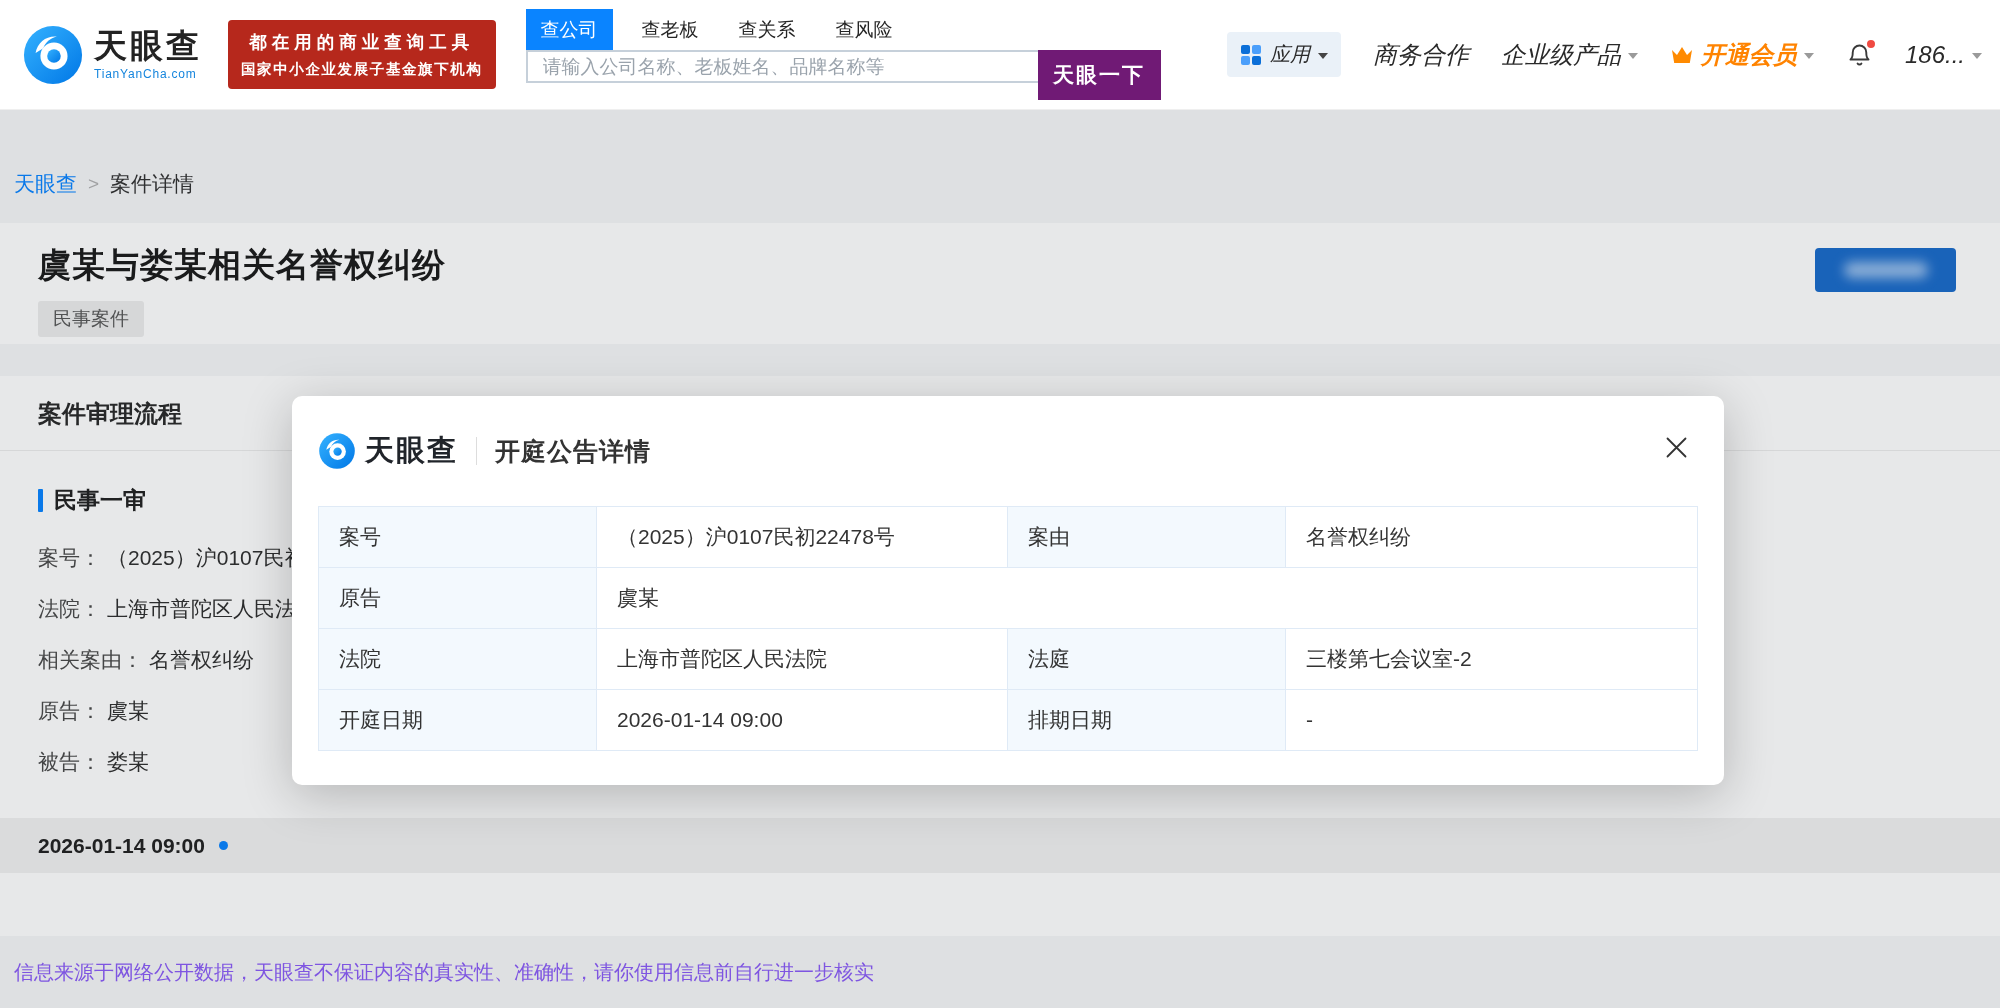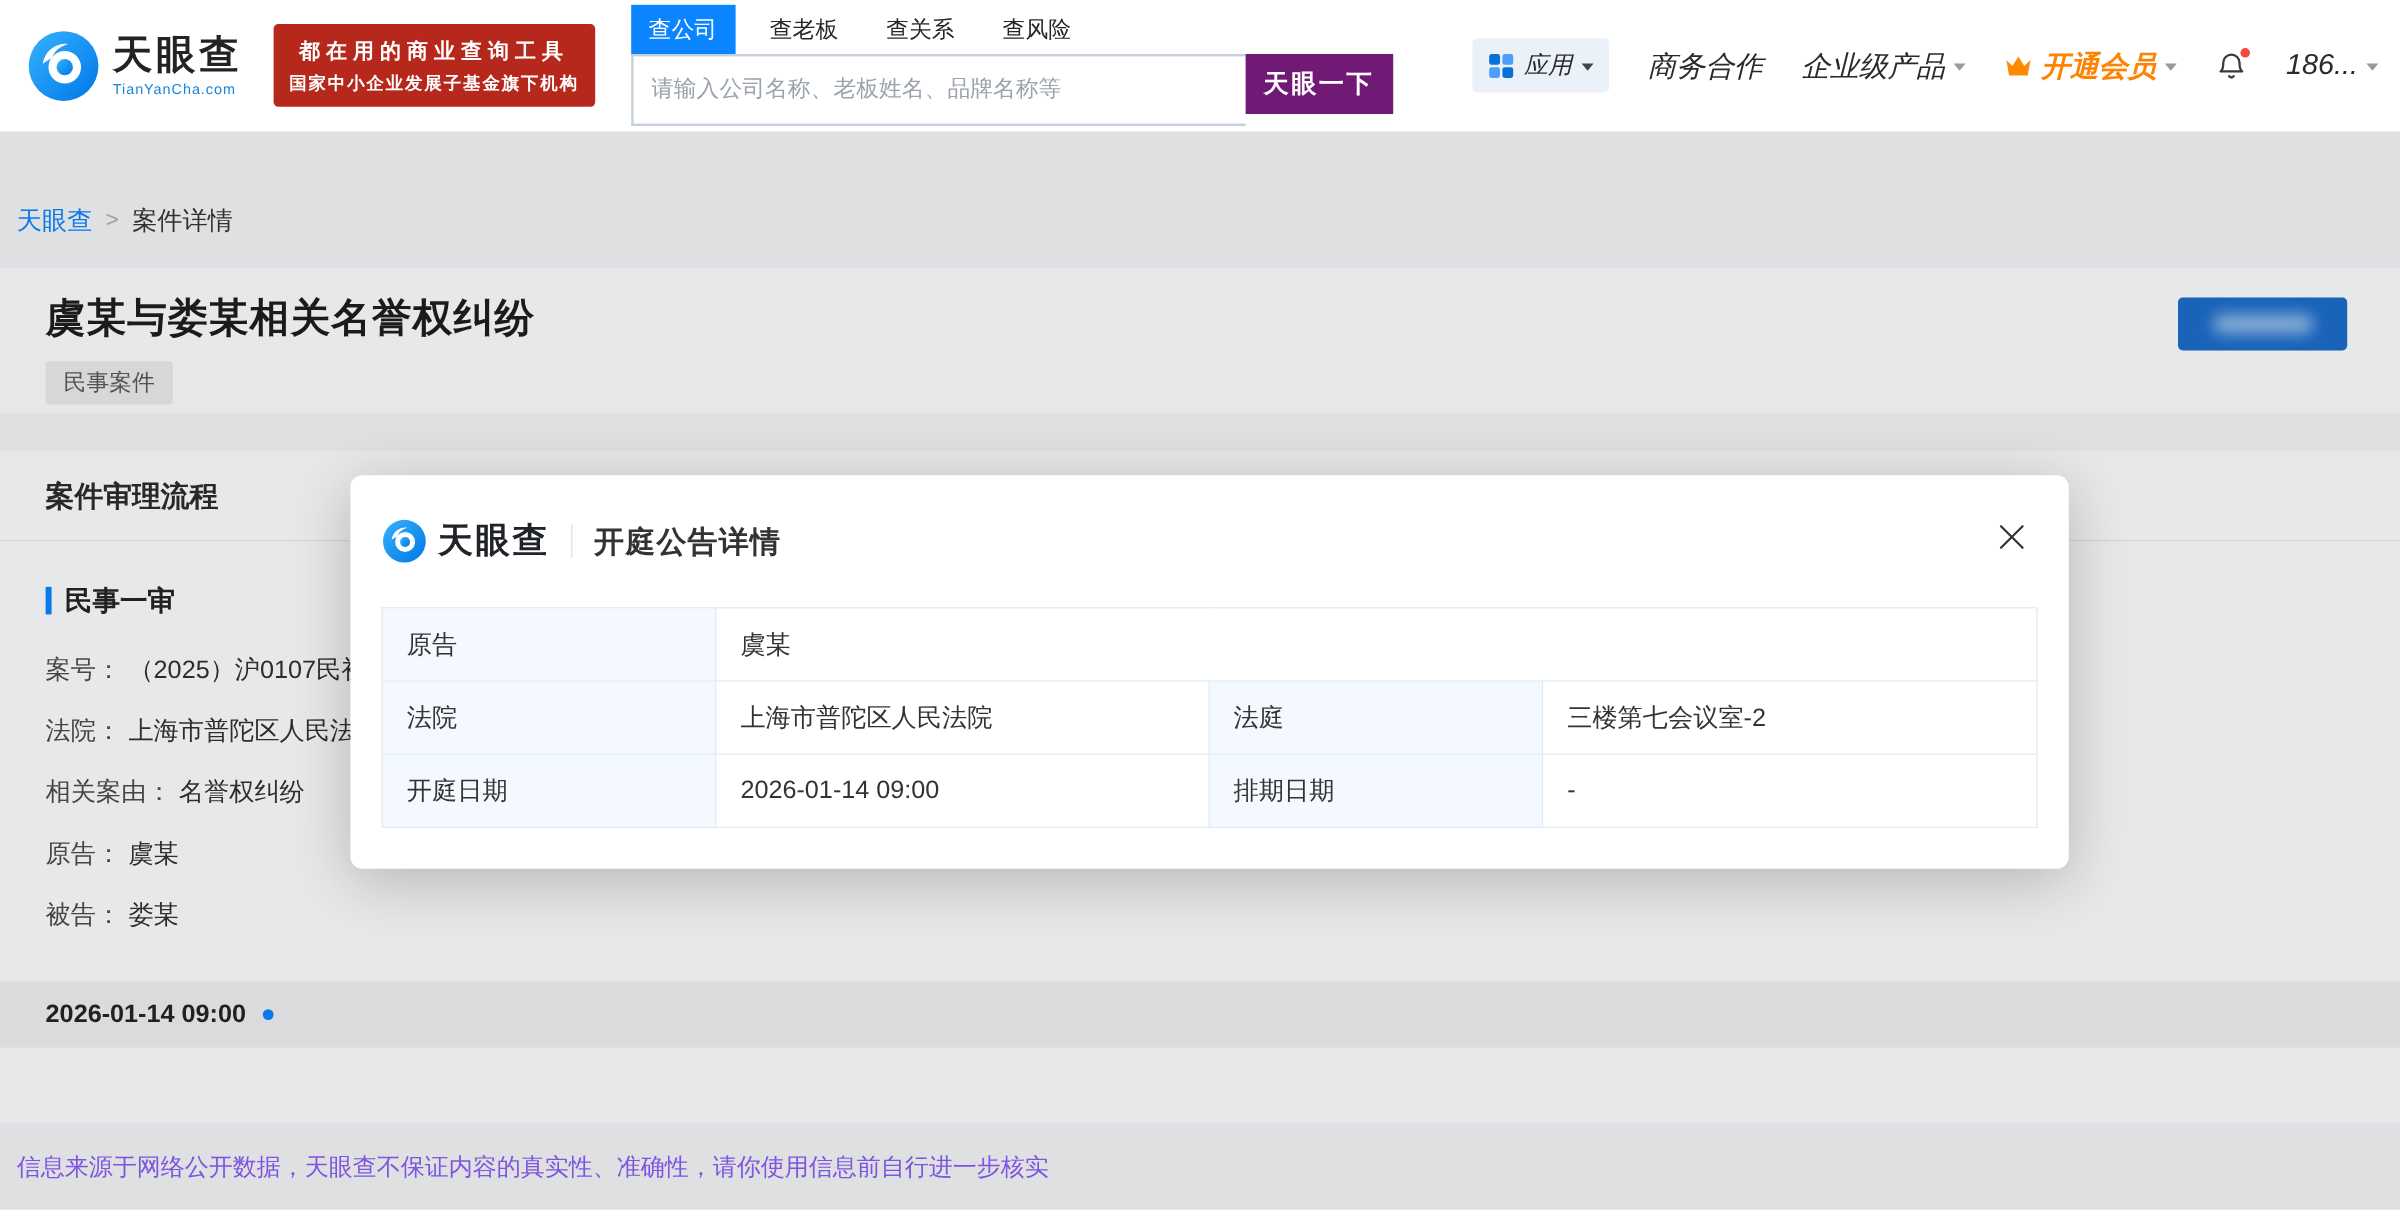--- a/index.html
+++ b/index.html
@@ -25,21 +25,21 @@
   }
   .promo-badge .l1 { font-size:17.5px; font-weight:bold; letter-spacing:5px; white-space:nowrap; }
   .promo-badge .l2 { font-size:14.5px; font-weight:bold; letter-spacing:1.6px; margin-top:6px; white-space:nowrap; }
 
   .search-area { margin-left:30px; }
   .search-tabs { display:flex; height:41px; }
   .tab { display:flex; align-items:center; padding:0 15px; font-size:19px; color:#262626; cursor:pointer; margin-right:10px; white-space:nowrap; }
   .tab.active { background:#0a84ff; color:#fff; margin-right:14px; }
   .search-row { display:flex; }
   .search-input {
-    width:512px; height:60px; border:2px solid #c6d0da; border-right:none;
+    width:512px; height:33px; border:2px solid #c6d0da; border-right:none;
     padding:0 15px; font-size:19px; color:#333; outline:none; background:#fff;
     font-family:"Liberation Sans","DejaVu Sans",sans-serif;
   }
   .search-input::placeholder { color:#9aa3ac; }
   .search-btn {
     width:123px; height:50px; border:none; background:#701a75; color:#fff;
     font-size:21px; letter-spacing:2px; cursor:pointer;
     font-family:"Liberation Sans","DejaVu Sans",sans-serif;
     font-weight:bold;
   }
@@ -266,20 +266,26 @@
   </div>
 
   <table class="modal-table">
     <colgroup>
         <col style="width:278px">
         <col style="width:411px">
         <col style="width:278px">
         <col>
       </colgroup>
     <tbody>
+      <tr>
+        <td class="lbl">案号</td>
+        <td class="val">（2025）沪0107民初22478号</td>
+        <td class="lbl">案由</td>
+        <td class="val">名誉权纠纷</td>
+      </tr>
       <tr>
         <td class="lbl">原告</td>
         <td class="val" colspan="3">虞某</td>
       </tr>
       <tr>
         <td class="lbl">法院</td>
         <td class="val">上海市普陀区人民法院</td>
         <td class="lbl">法庭</td>
         <td class="val">三楼第七会议室-2</td>
       </tr>

